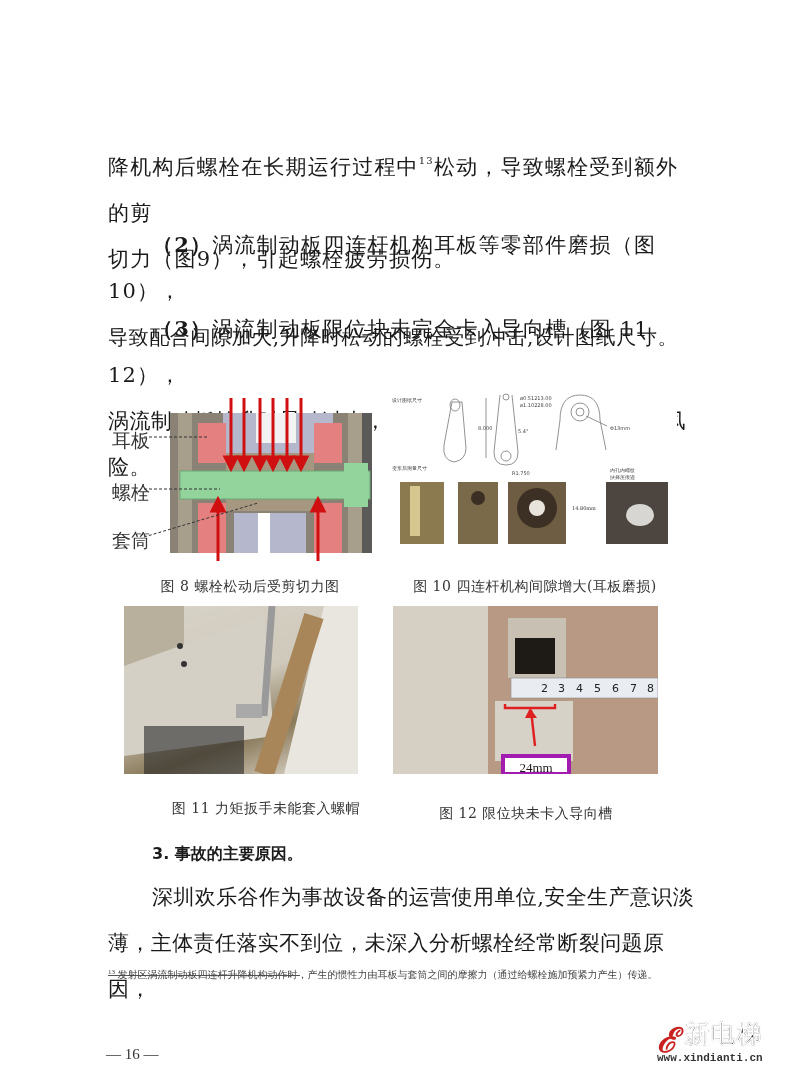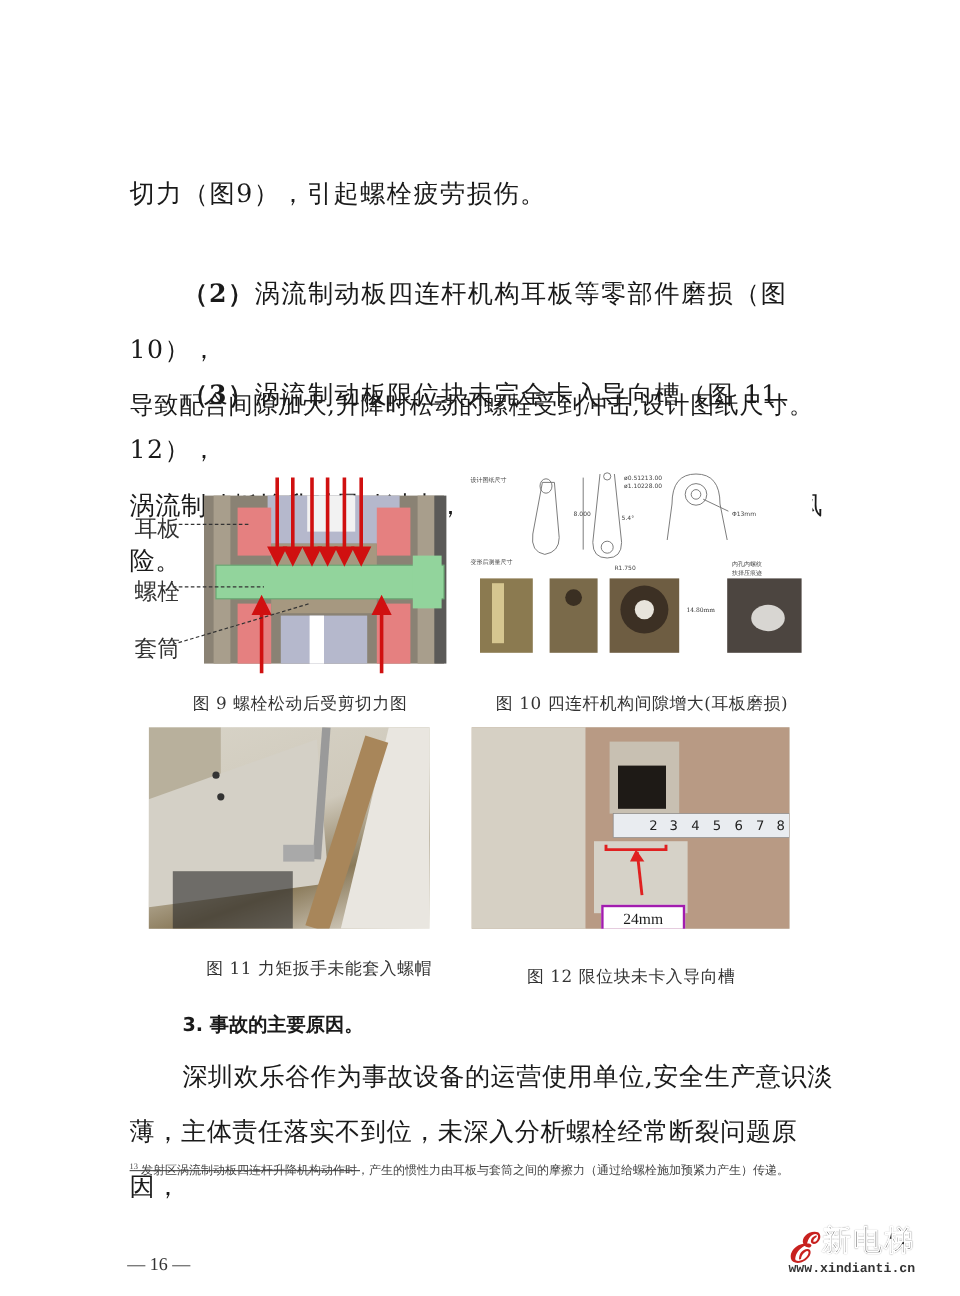--- a/index.html
+++ b/index.html
@@ -19,20 +19,21 @@
   .logo { position: absolute; left: 655px; top: 1016px; width: 140px; height: 52px; }
   .logo .e { position: absolute; left: 2px; top: 0; font-size: 34px; font-style: italic; color: #c8211f; font-weight: bold; font-family: "Liberation Serif", serif; }
   .logo .cn { position: absolute; left: 30px; top: 2px; font-size: 24px; color: #2a2a2a; font-weight: bold; letter-spacing: 2px; font-family: "DejaVu Sans", sans-serif; -webkit-text-stroke: 0.5px #fff; text-shadow: 0 0 1px #888; }
   .logo .url { position: absolute; left: 2px; top: 36px; font-size: 11px; color: #333; font-weight: bold; font-family: Liberation Mono, monospace; }
   .label9 { position: absolute; font-size: 19px; font-family: "DejaVu Sans", sans-serif; color: #333; }
 </style>
 </head>
 <body>
 
 <div class="para" style="top:138px;">
+  <div><span>降机构后螺栓在长期运行过程中</span><sup>13</sup><span>松动，导致螺栓受到额外的剪</span></div>
   <div>切力（图9），引起螺栓疲劳损伤。</div>
 </div>
 
 <div class="para" style="top:222px;">
   <div><span class="indent"></span><b>（2）</b><span>涡流制动板四连杆机构耳板等零部件磨损（图 10），</span></div>
   <div style="font-size:20px;letter-spacing:0.6px;">导致配合间隙加大,升降时松动的螺栓受到冲击,设计图纸尺寸。</div>
 </div>
 
 <div class="para" style="top:306px;">
   <div><span class="indent"></span><b>（3）</b><span>涡流制动板限位块未完全卡入导向槽（图 11、12），</span></div>
@@ -85,21 +86,21 @@
     <g stroke="#333" stroke-width="1" stroke-dasharray="3,2">
       <line x1="36" y1="44" x2="100" y2="44"></line>
       <line x1="36" y1="96" x2="112" y2="96"></line>
       <line x1="36" y1="144" x2="150" y2="110"></line>
     </g>
   </svg>
   <span class="label9" style="left:4px;top:35px;">耳板</span>
   <span class="label9" style="left:4px;top:87px;">螺栓</span>
   <span class="label9" style="left:4px;top:135px;">套筒</span>
 </div>
-<div class="caption" style="left:120px;top:578px;width:260px;">图 9  螺栓松动后受剪切力图</div>
+<div class="caption" style="left:120px;top:578px;width:260px;">图 8  螺栓松动后受剪切力图</div>
 
 <div class="fig" style="left:382px;top:390px;width:295px;height:168px;background:#fff;">
   <svg width="295" height="168" viewBox="0 0 295 168">
     <g fill="none" stroke="#777" stroke-width="0.8">
       <path d="M70 12 L62 55 Q60 70 72 72 Q84 70 84 58 L80 12 Z"></path>
       <ellipse cx="73" cy="15" rx="5" ry="6"></ellipse>
       <path d="M118 5 L112 62 Q112 75 124 75 Q136 75 136 62 L130 5"></path>
       <circle cx="124" cy="66" r="5"></circle>
       <circle cx="124" cy="7" r="3"></circle>
       <line x1="104" y1="8" x2="104" y2="68"></line>
@@ -168,21 +169,21 @@
         <text x="183" y="86">4</text>
       <text x="201" y="86">5</text>
         <text x="219" y="86">6</text>
         <text x="237" y="86">7</text>
         <text x="254" y="86">8</text>
     </g>
     <path d="M112 98 L112 102 L162 102 L162 98" stroke="#e02020" stroke-width="2.4" fill="none"></path>
     <line x1="138" y1="104" x2="142" y2="140" stroke="#e02020" stroke-width="2.4"></line>
     <polygon points="132,112 144,112 137,102" fill="#e02020"></polygon>
   </svg>
-  <div style="position:absolute;left:108px;top:148px;width:70px;height:22px;background:#fff;border:2px solid #a21caf;text-align:center;font-size:13px;line-height:20px;font-family:'Liberation Serif',serif;">24mm</div>
+  <div style="position:absolute;left:108px;top:148px;width:70px;height:22px;background:#fff;border:4px solid #a21caf;text-align:center;font-size:13px;line-height:20px;font-family:'Liberation Serif',serif;">24mm</div>
 </div>
 <div class="caption" style="left:396px;top:805px;width:260px;">图 12  限位块未卡入导向槽</div>
 
 <div class="heading">3. 事故的主要原因。</div>
 <div class="para" style="top:874px;">
   <div><span class="indent"></span><span style="letter-spacing:0.4px;">深圳欢乐谷作为事故设备的运营使用单位,安全生产意识淡</span></div>
   <div style="letter-spacing:0.4px;">薄，主体责任落实不到位，未深入分析螺栓经常断裂问题原因，</div>
 </div>
 
 <div class="footnote-rule"></div>

